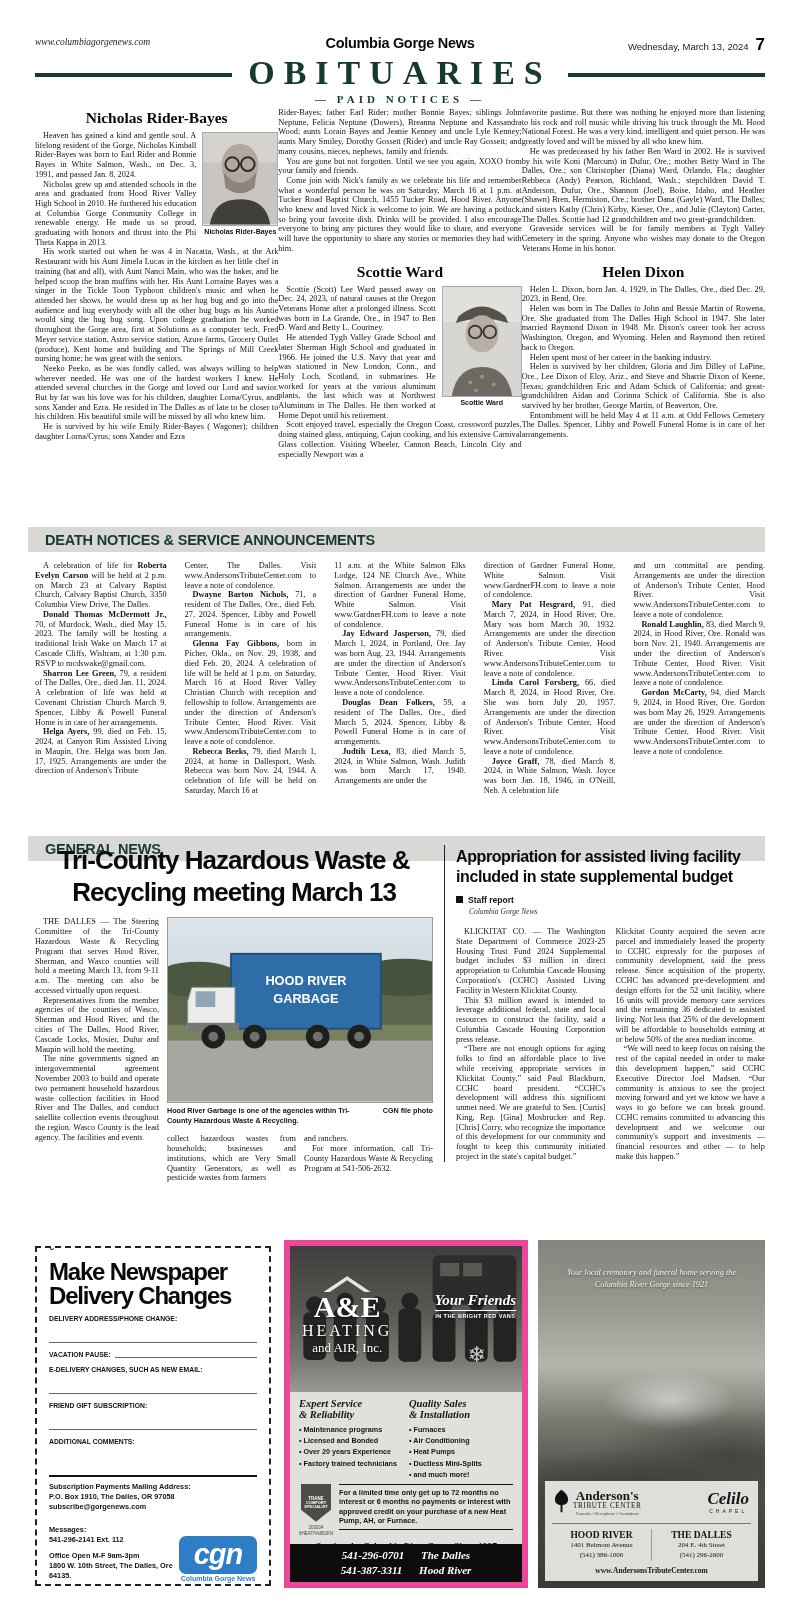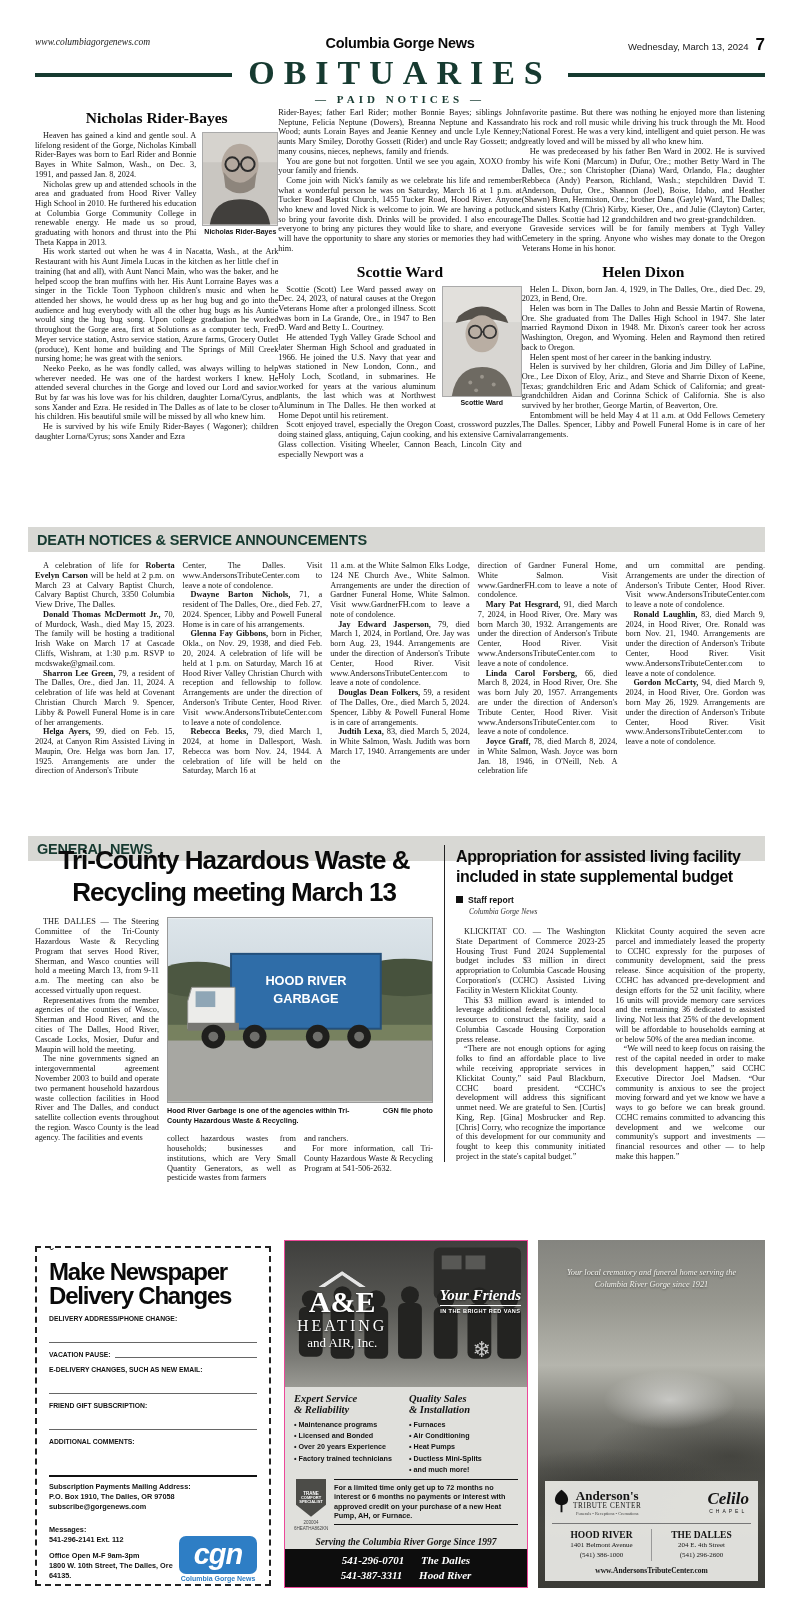--- a/index.html
+++ b/index.html
@@ -25,27 +25,27 @@
   .ocol h2{text-align:center;font:bold 15.5px/1.1 "Liberation Serif",serif;margin:1px 0 5px;color:#0a0a0a}
   .ocol h2.mt{margin-top:9px}
   .para{margin:0;text-indent:8px}
   .para.cont{text-indent:0}
   .obit-photo{float:right;width:76px;margin:1px 0 3px 6px}
   .obit-photo svg{display:block;width:100%;border:1px solid #aaa;box-sizing:border-box}
   .obit-photo figcaption{font:bold 7px/1.2 "Liberation Sans",sans-serif;text-align:center;margin-top:2px}
   .obit-photo.sw{width:80px}
 
   
-  .band{position:absolute;left:28px;width:737px;height:25px;background:#d8d8d4;display:flex;align-items:center;padding-left:9px;box-sizing:border-box}
+  .band{position:absolute;left:28px;width:737px;height:25px;background:#d8d8d4;display:flex;align-items:center;padding-left:17px;box-sizing:border-box}
   .band span{font:bold 14.5px "Liberation Sans",sans-serif;color:#163a30;letter-spacing:-0.2px}
   #dn-band{top:527px}
   #gn-band{top:836px}
 
   
-  .dn-cols{position:absolute;top:561px;left:35px;width:730px;height:241px;display:flex;gap:8px;overflow:hidden}
+  .dn-cols{position:absolute;top:561px;left:35px;width:730px;height:241px;display:flex;gap:18px;overflow:hidden}
   .dncol{flex:1;font:8.3px/1.18 "Liberation Serif",serif;text-align:justify}
   .notice{margin:0;text-indent:8px}
   .notice.cont{text-indent:0}
 
   
   .art1{position:absolute;top:845px;left:35px;width:398px}
   .a1-head{margin:0 0 9px;text-align:center;font:bold 26px/1.22 "Liberation Sans",sans-serif;letter-spacing:-1px;color:#0a0a0a}
   .a1-head span{display:block}
   .a1-body{display:flex;gap:8px}
   .a1-col1{width:124px;flex:none;font:8.3px/1.18 "Liberation Serif",serif;text-align:justify}
@@ -83,21 +83,21 @@
   .field.noline{margin-bottom:30px}
   .ad1-rule{border-top:2px solid #111;margin:10px 0 5px}
   .ad1-foot p{margin:0;font:bold 7.3px/1.4 "Liberation Sans",sans-serif}
   .ad1-foot .gap{margin-top:6px}
   .ad1-mid{display:flex;justify-content:space-between;align-items:flex-end;margin-top:6px}
   .cgn-wrap{text-align:center}
   .cgn-box{background:#2e7ec5;color:#fff;border-radius:7px;width:78px;height:38px;display:flex;align-items:center;justify-content:center;font:italic bold 29px "Liberation Sans",sans-serif;letter-spacing:-1px}
   .cgn-caption{font:bold 7px "Liberation Sans",sans-serif;color:#2e7ec5;margin-top:1px}
 
   
-  .ad2{position:absolute;left:249px;top:0;width:244px;height:348px;background:#e0e0dc;border:1px solid #ec4899;box-sizing:border-box;overflow:hidden}
+  .ad2{position:absolute;left:249px;top:0;width:244px;height:348px;background:#e0e0dc;border:6px solid #ec4899;box-sizing:border-box;overflow:hidden}
   .ae-photo{position:relative;height:146px;background:linear-gradient(180deg,#3f3f3d 0%,#585854 45%,#7b7b76 80%,#9a9a94 100%)}
   .ae-photo svg{position:absolute;inset:0;width:100%;height:100%}
   .ae-logo{position:absolute;left:12px;top:30px;color:#fff;text-align:center;text-shadow:0 1px 2px rgba(0,0,0,0.6)}
   .ae-name{font:bold 30px/1 "Liberation Serif",serif}
   .ae-heating{font:16px/1.1 "Liberation Serif",serif;letter-spacing:3px}
   .ae-air{font:13px/1.2 "Liberation Serif",serif}
   .ae-roof{width:0;height:0;margin:0 auto;border-left:24px solid transparent;border-right:24px solid transparent;border-bottom:16px solid rgba(255,255,255,0.85);clip-path:polygon(0 100%,50% 0,100% 100%,86% 100%,50% 26%,14% 100%)}
   .ae-friends{position:absolute;right:6px;top:46px;text-align:center;color:#fff;text-shadow:0 1px 2px rgba(0,0,0,0.6)}
   .ae-yf{font:bold italic 15px "Liberation Serif",serif}
   .ae-yf-sub{font:bold 5.6px "Liberation Sans",sans-serif;letter-spacing:0.4px;border-top:1px solid #fff;padding-top:2px;margin-top:1px}

